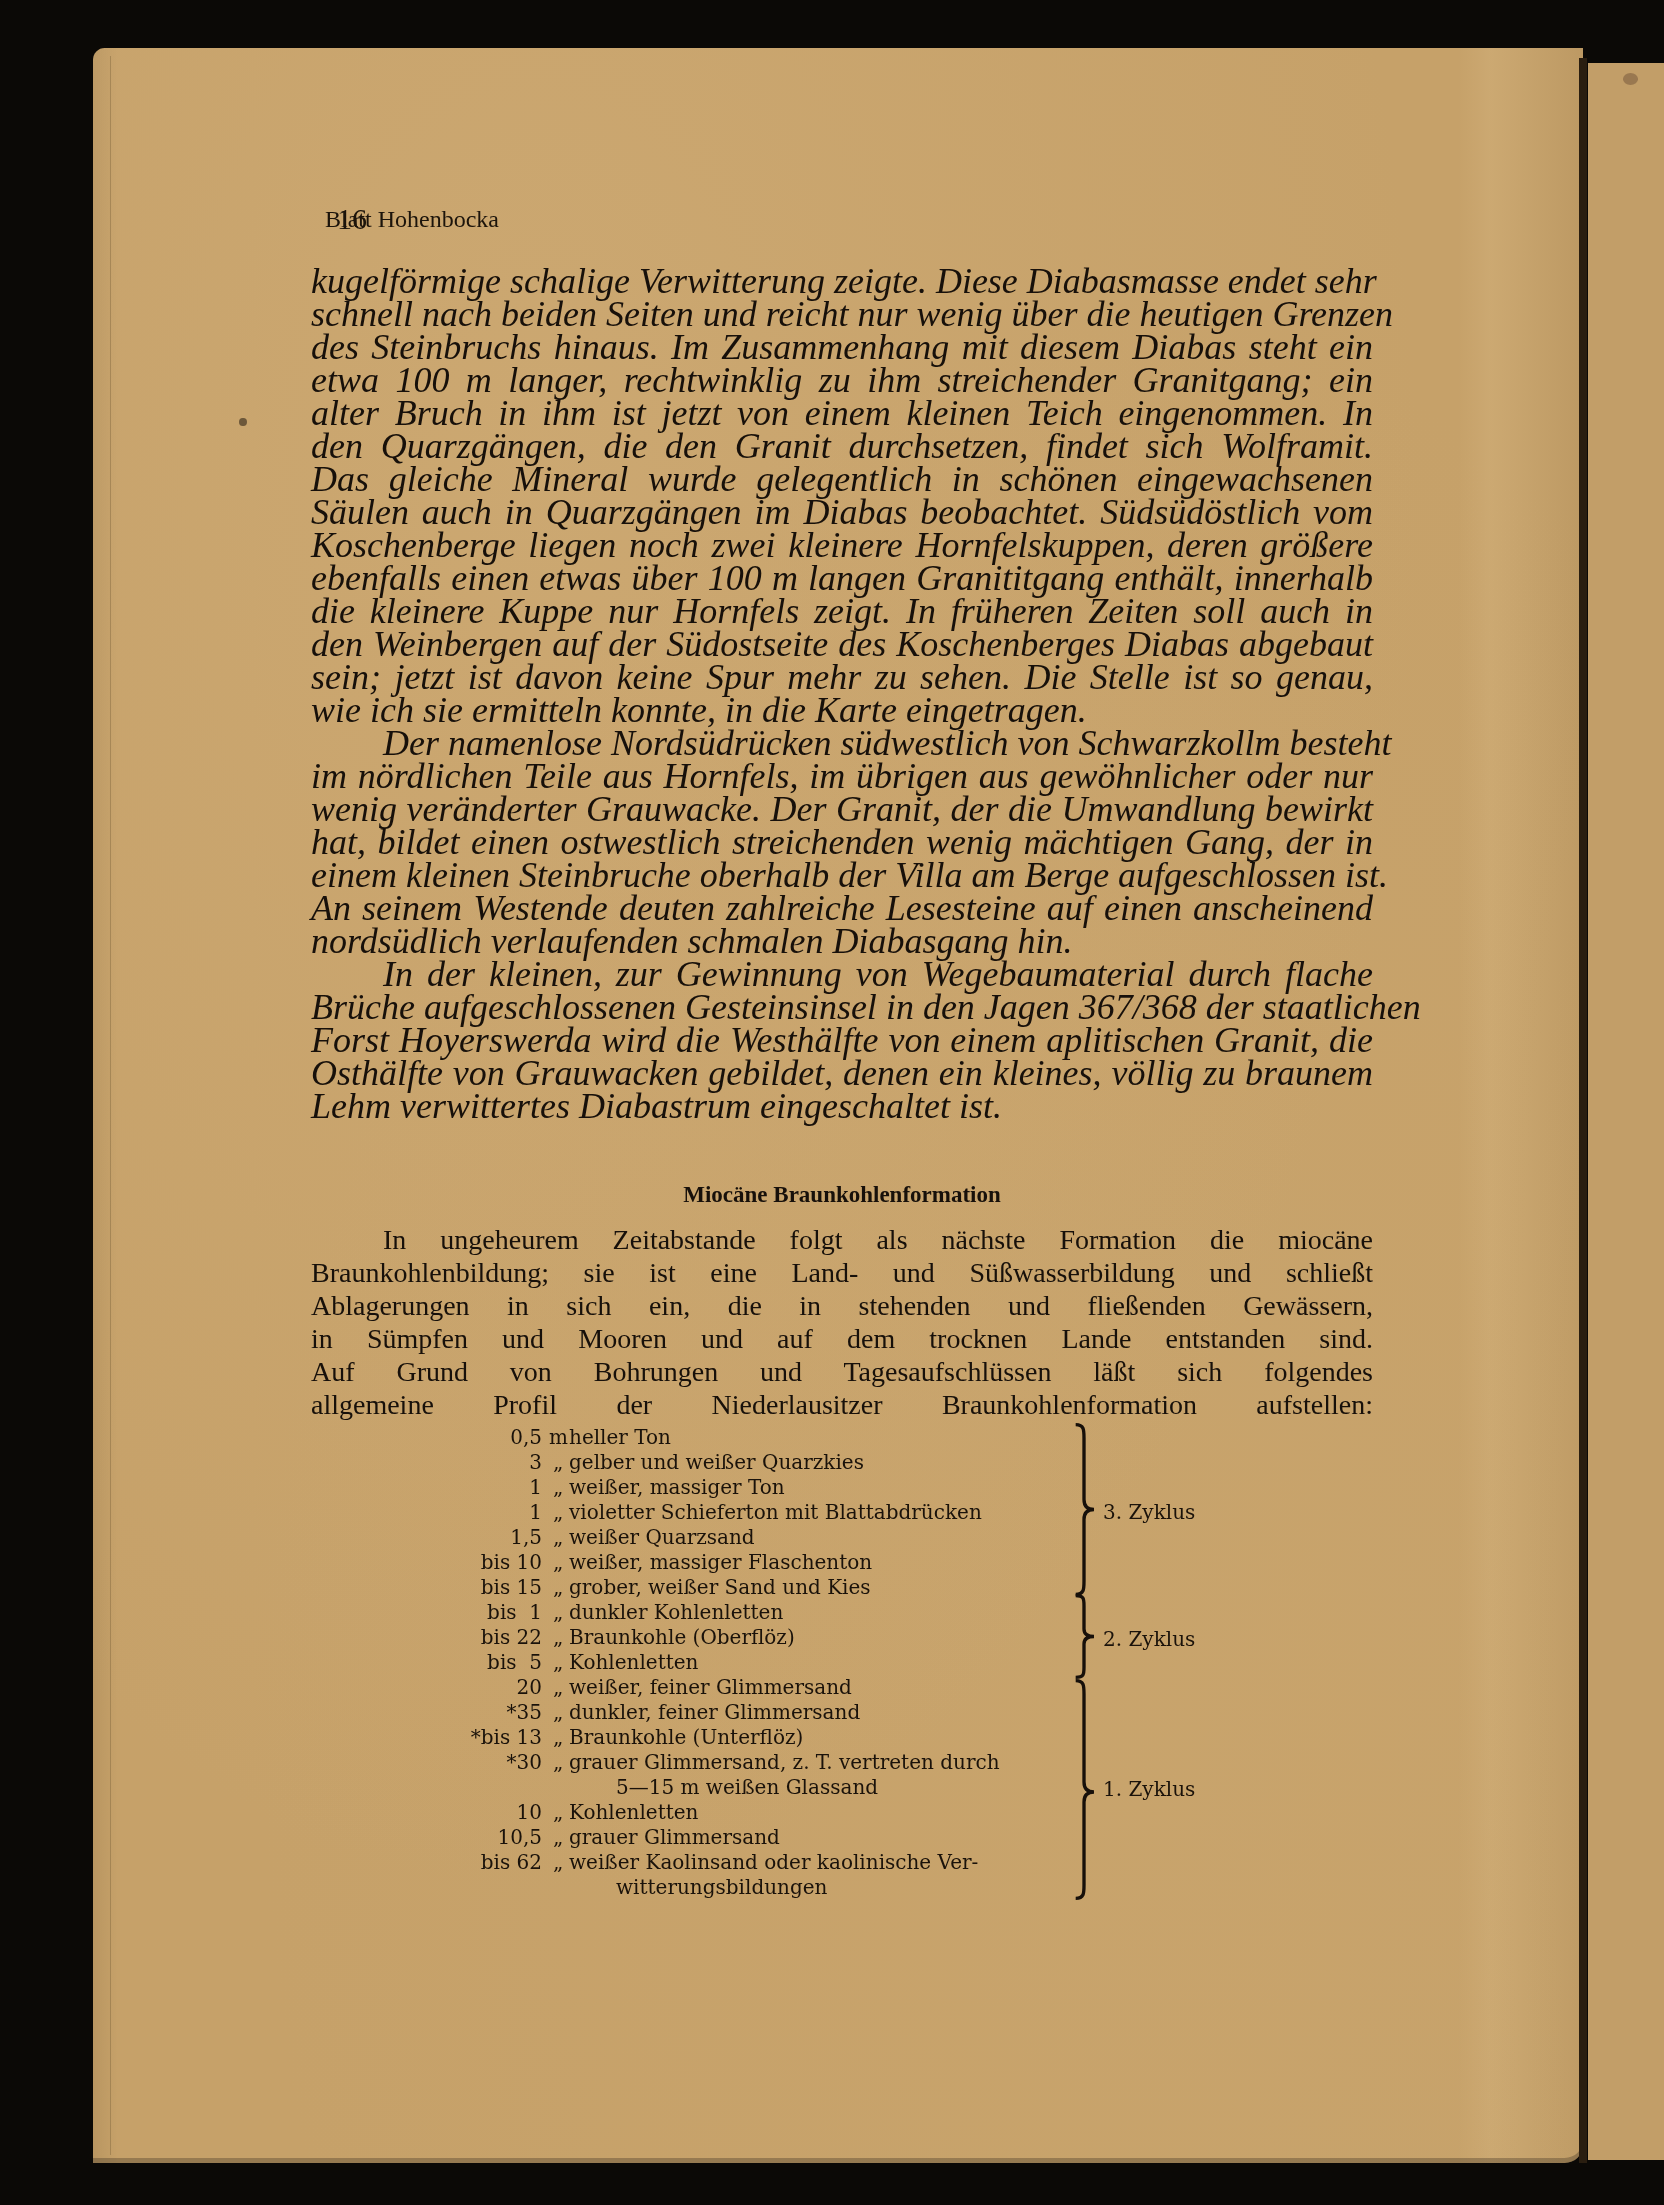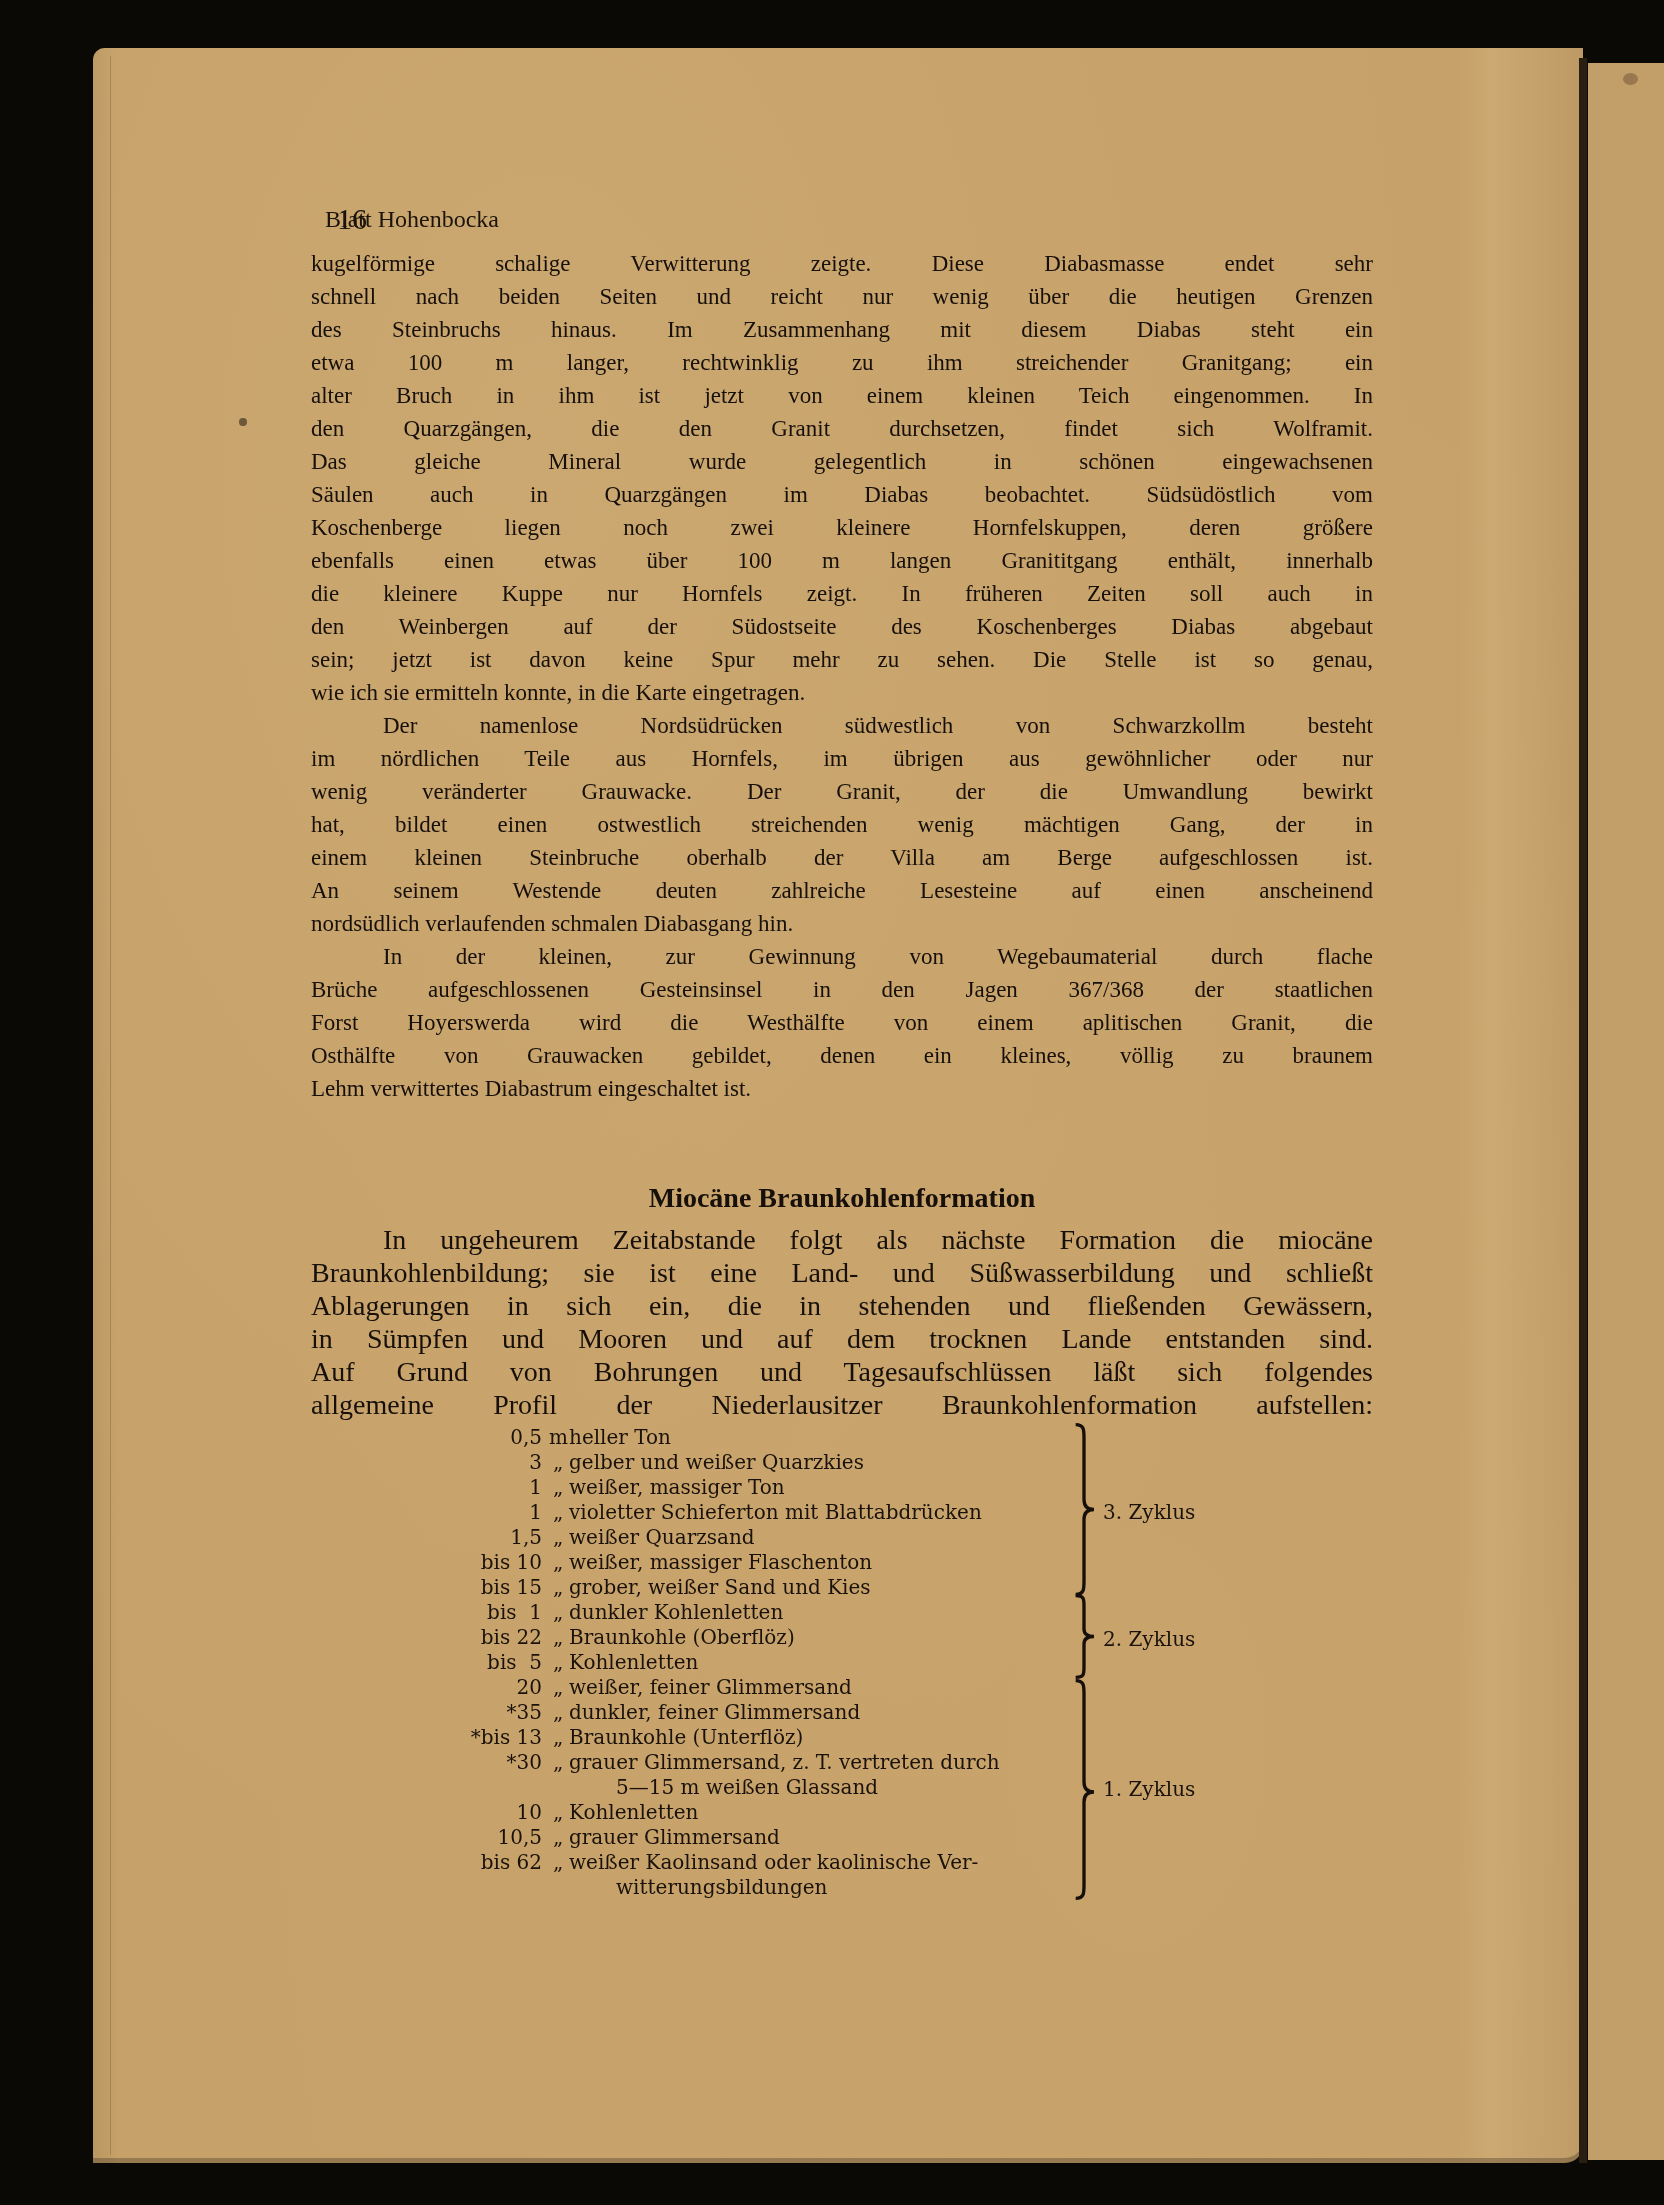--- a/index.html
+++ b/index.html
@@ -22,30 +22,30 @@
   .right-page {
     position:absolute; left:1588px; top:63px; width:77px; height:2097px;
     background:#c29e68;
   }
   .running-head {
     position:absolute; top:202px; left:325px; width:1057px; height:42px;
   }
   .page-number { position:absolute; left:12px; top:0; font-size:30px; color:#1c140b; }
   .header-title { position:absolute; left:0; right:0; top:4.2px; font-size:24px; color:#1c140b; letter-spacing:0px; }
   .body-text {
-    position:absolute; left:311px; top:247px; width:1062px;
-    font-size:23px; line-height:33px; color:#17100a; text-align:justify;
+    position:absolute; left:311px; top:265px; width:1062px;
+    font-size:36px; line-height:33px; color:#17100a; text-align:justify;font-style:italic;
   }
   .body-text p { margin:0; }
   .line { display:block; text-align:justify; text-align-last:justify; white-space:nowrap; height:33px; }
   .line.last { text-align-last:left; }
   .indent { padding-left:72px; }
   .section-heading {
     position:absolute; left:311px; top:1182px; width:1062px; text-align:center;
-    font-size:28px; font-weight:bold; color:#17100a;
+    font-size:23px; font-weight:bold; color:#17100a;
   }
   .section-text {
     position:absolute; left:311px; top:1223px; width:1062px;
     font-size:28px; line-height:33px; color:#17100a;
   }
   .profile {
     position:absolute; left:416px; top:1425px; width:682px;
     font-family:"DejaVu Serif", serif; font-size:20px; color:#1a120a;
   }
   .row { position:relative; height:25px; }

